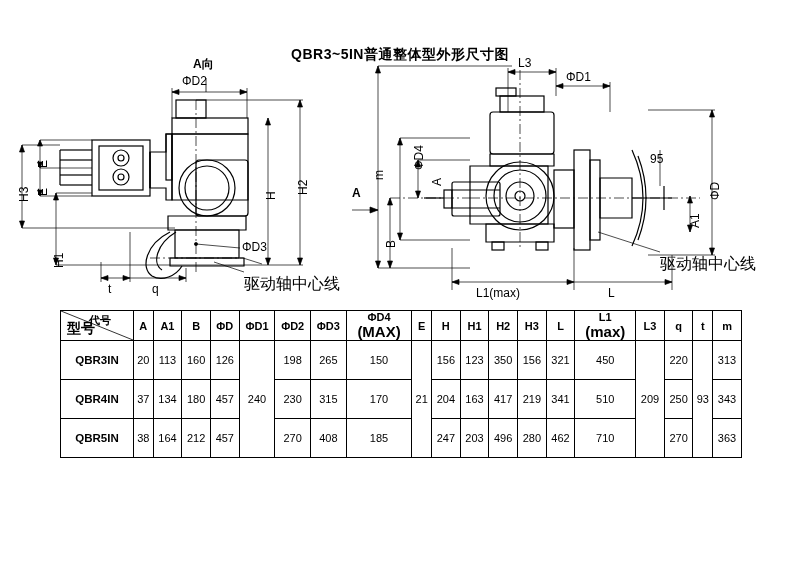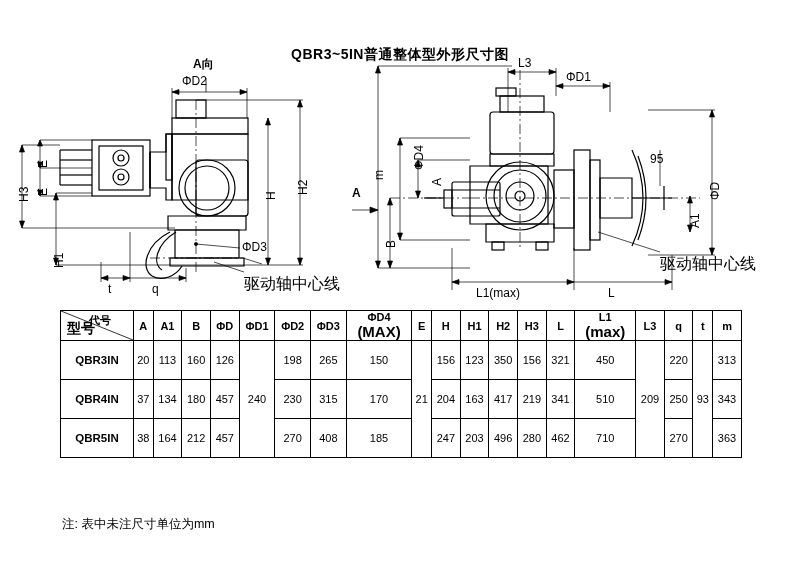--- a/index.html
+++ b/index.html
@@ -392,15 +392,14 @@
         <td>496</td>
         <td>280</td>
         <td>462</td>
         <td>710</td>
         <td>270</td>
         <td>363</td>
       </tr>
     </tbody>
   </table>
 
-  <div class="note">注: 表中未注尺寸单位为mm</div>
 
 </div>
 
 </body></html>

